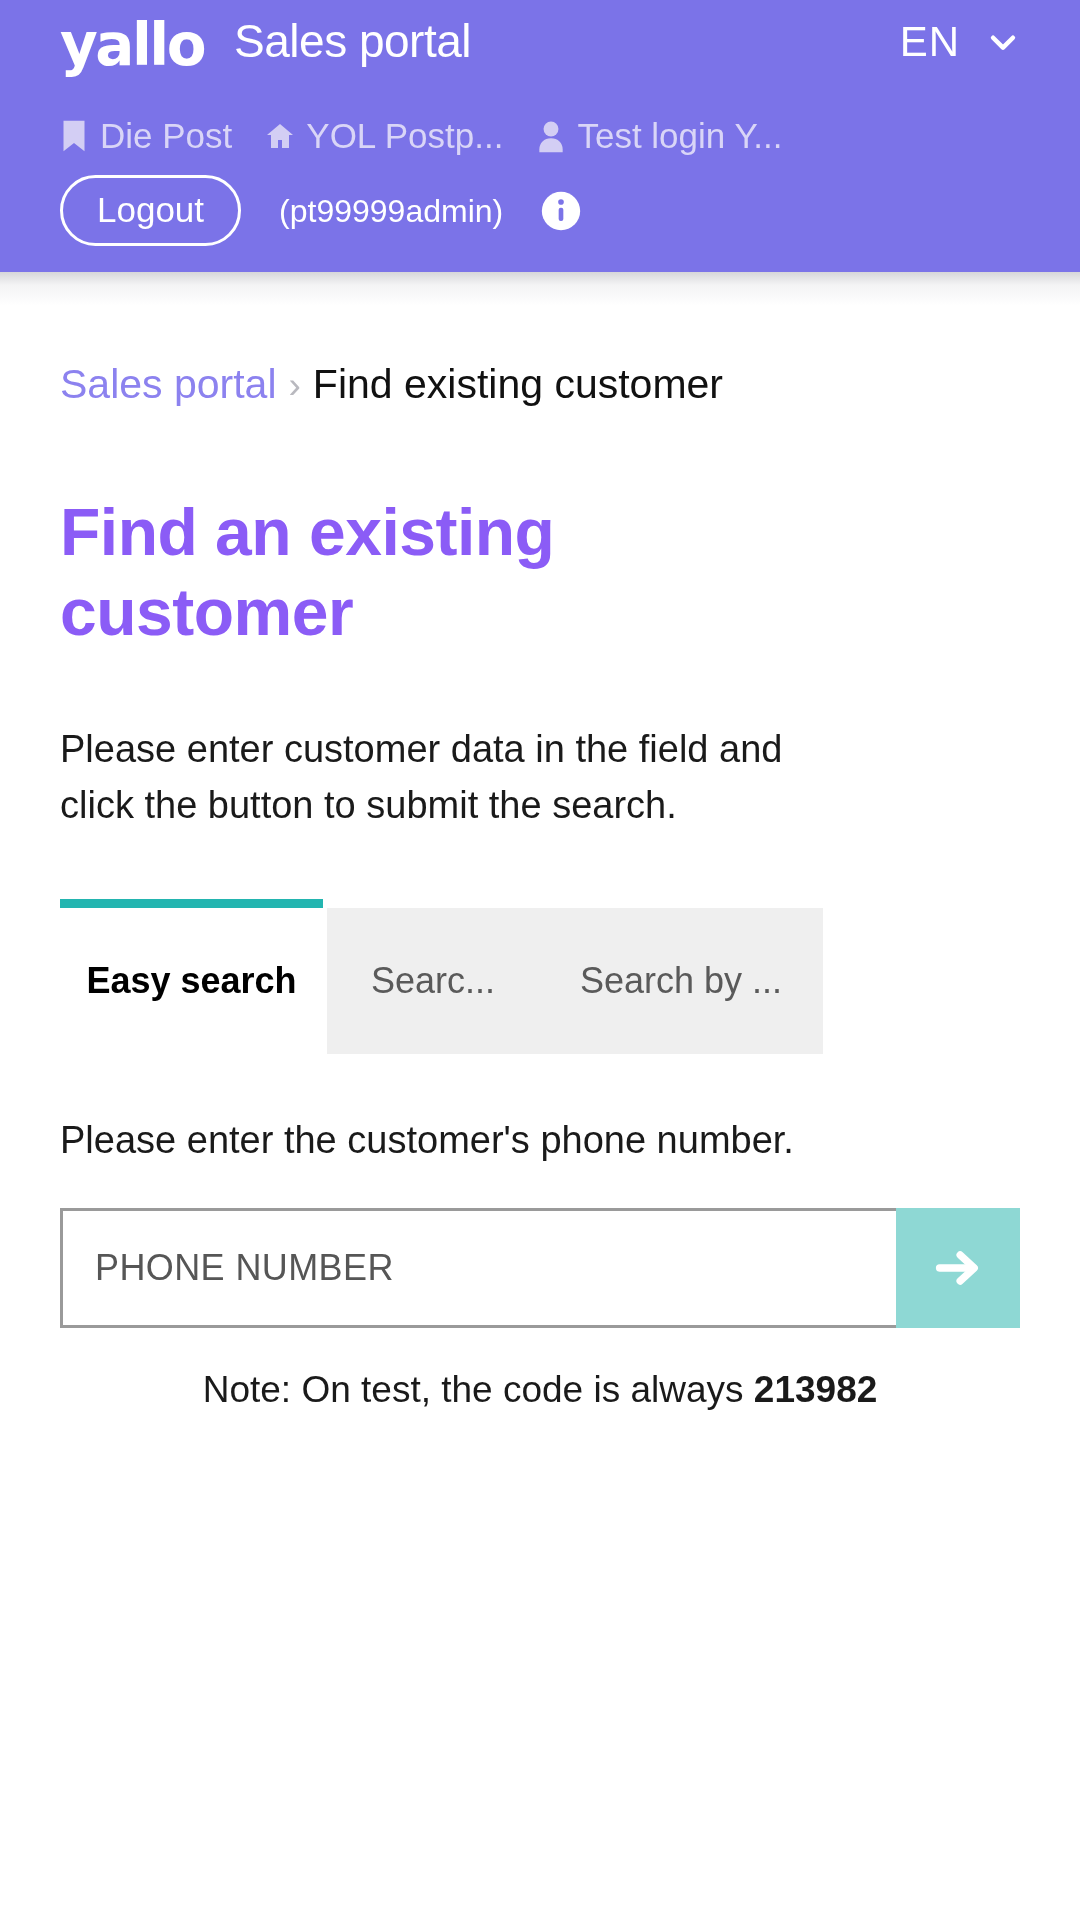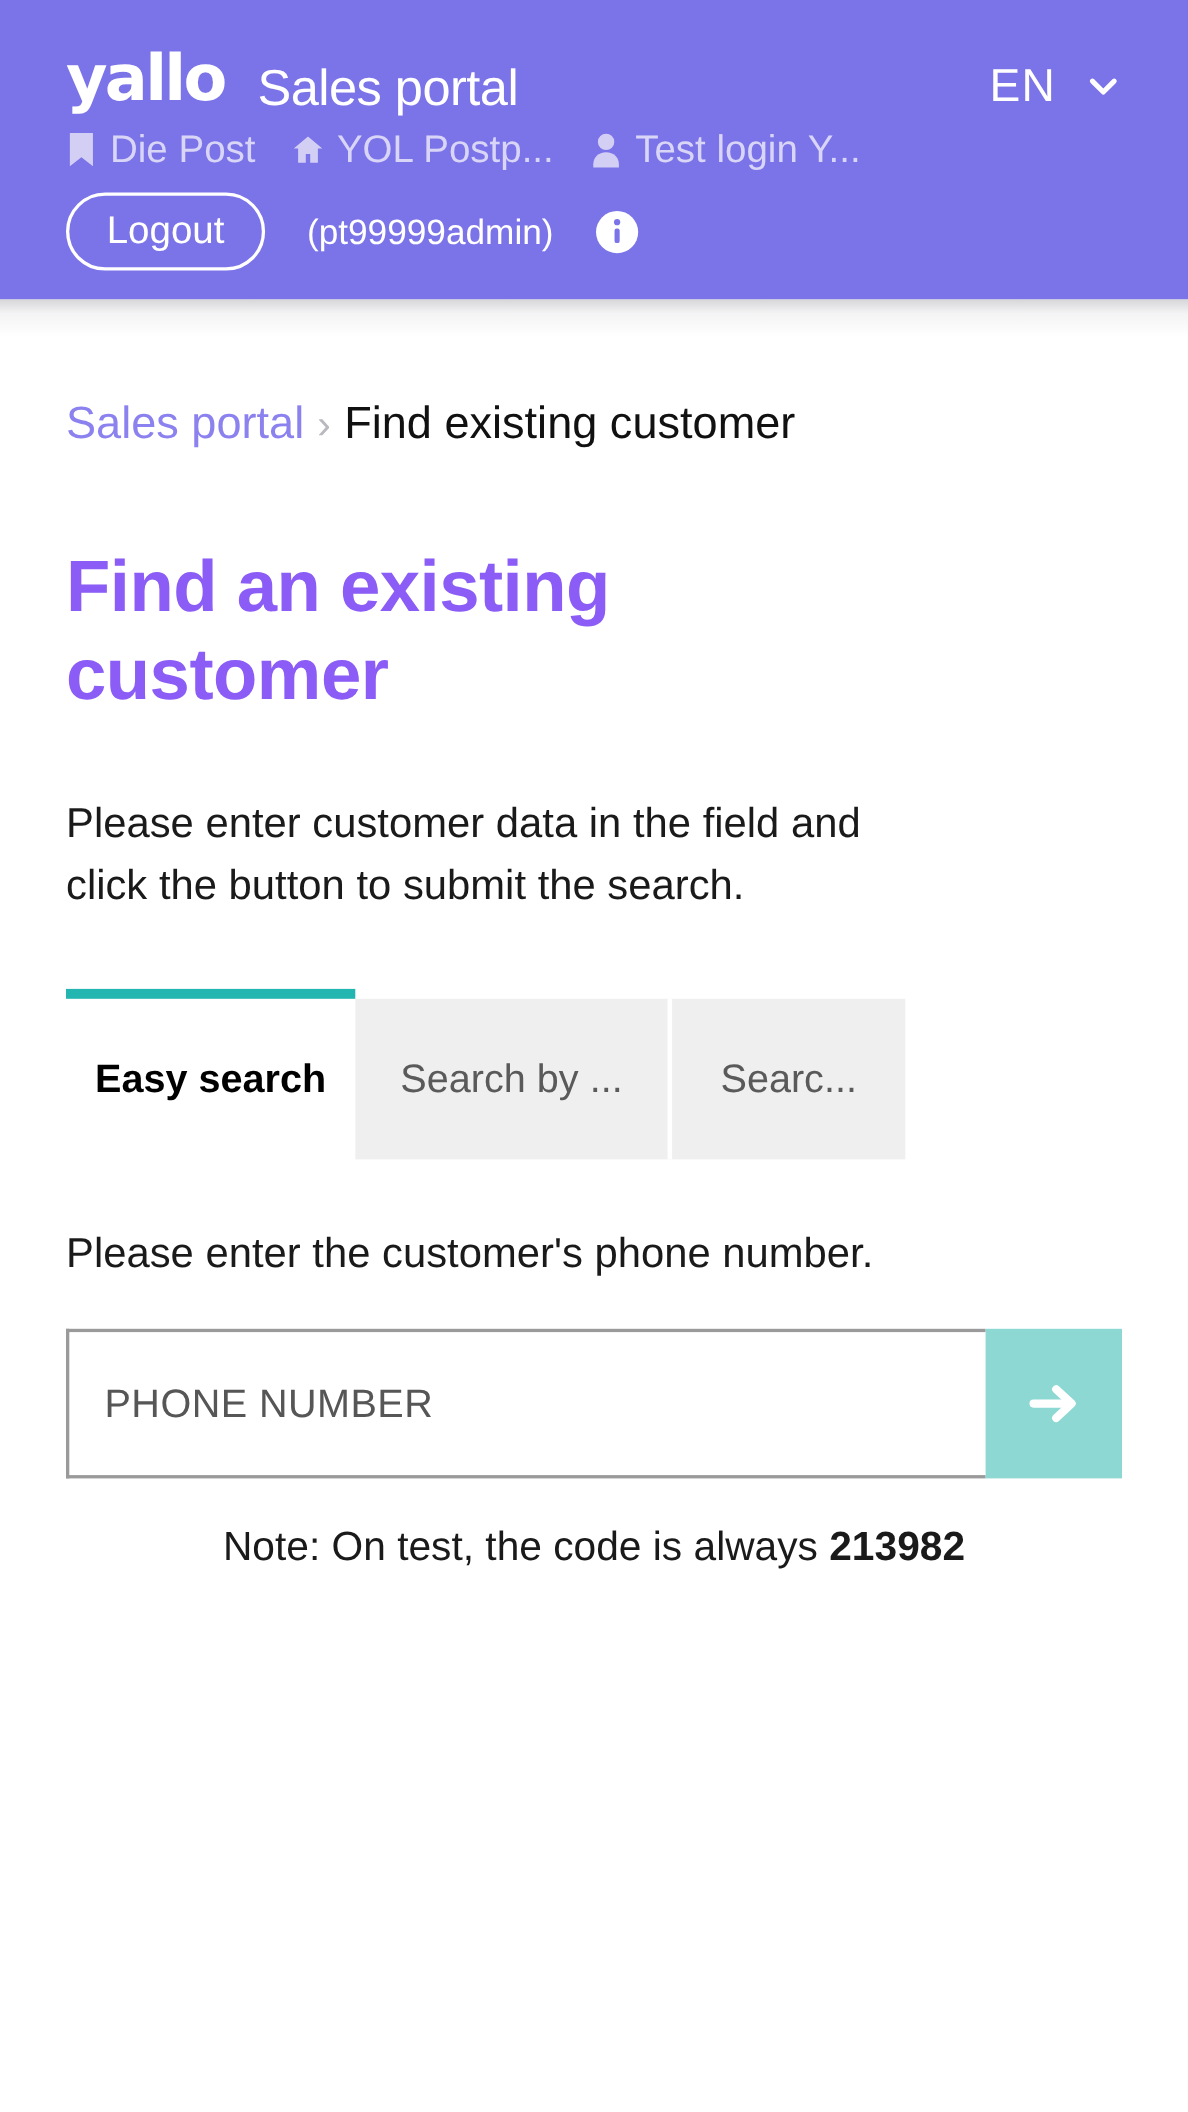--- a/index.html
+++ b/index.html
@@ -20,21 +20,21 @@
     background: #7b73e8;
     padding: 18px 0 26px 0;
     position: relative;
   }
   .header-shadow {
     height: 34px;
     background: linear-gradient(to bottom, rgba(120,120,130,0.30) 0%, rgba(160,160,170,0.12) 38%, rgba(255,255,255,0) 100%);
   }
   .brand-row {
     display: flex;
-    align-items: flex-end;
+    align-items: flex-start;
     padding: 0 38px 0 60px;
     height: 84px;
   }
   .logo {
     color: #ffffff;
     font-family: "DejaVu Sans", sans-serif;
     font-size: 58px;
     font-weight: 700;
     letter-spacing: -2.5px;
     line-height: 1;
@@ -197,21 +197,21 @@
   .field-label {
     margin: 62px 0 0 0;
     font-size: 38px;
     color: #1a1a1a;
     line-height: 1.3;
   }
 
   .input-row {
     display: flex;
     margin-top: 42px;
-    height: 136px;
+    height: 120px;
   }
   .phone-input {
     flex: 1;
     box-sizing: border-box;
     border: 3px solid #9a9a9a;
     border-right: none;
     background: #ffffff;
     font-family: "Liberation Sans", sans-serif;
     font-size: 36px;
     color: #111111;
@@ -322,25 +322,25 @@
   </div>
 
   <h1 class="page-title">Find an existing customer</h1>
 
   <p class="intro">Please enter customer data in the field and click the button to submit the search.</p>
 
   <div class="tabs">
     <div class="tab active">
       <span>Easy search</span>
     </div>
+    <div class="tab inactive t3">
+      <span>Searc...</span>
+    </div>
     <div class="tab inactive t2">
       <span>Search by ...</span>
-    </div>
-    <div class="tab inactive t3">
-      <span>Searc...</span>
     </div>
   </div>
 
   <p class="field-label">Please enter the customer's phone number.</p>
 
   <div class="input-row">
     <input class="phone-input" type="text" placeholder="PHONE NUMBER" style="">
     <button class="submit-btn">
       <span>
         <svg class="arrow-ico" viewBox="0 0 24 24" fill="none" stroke="#ffffff" stroke-width="3.4" stroke-linecap="round" stroke-linejoin="round">

